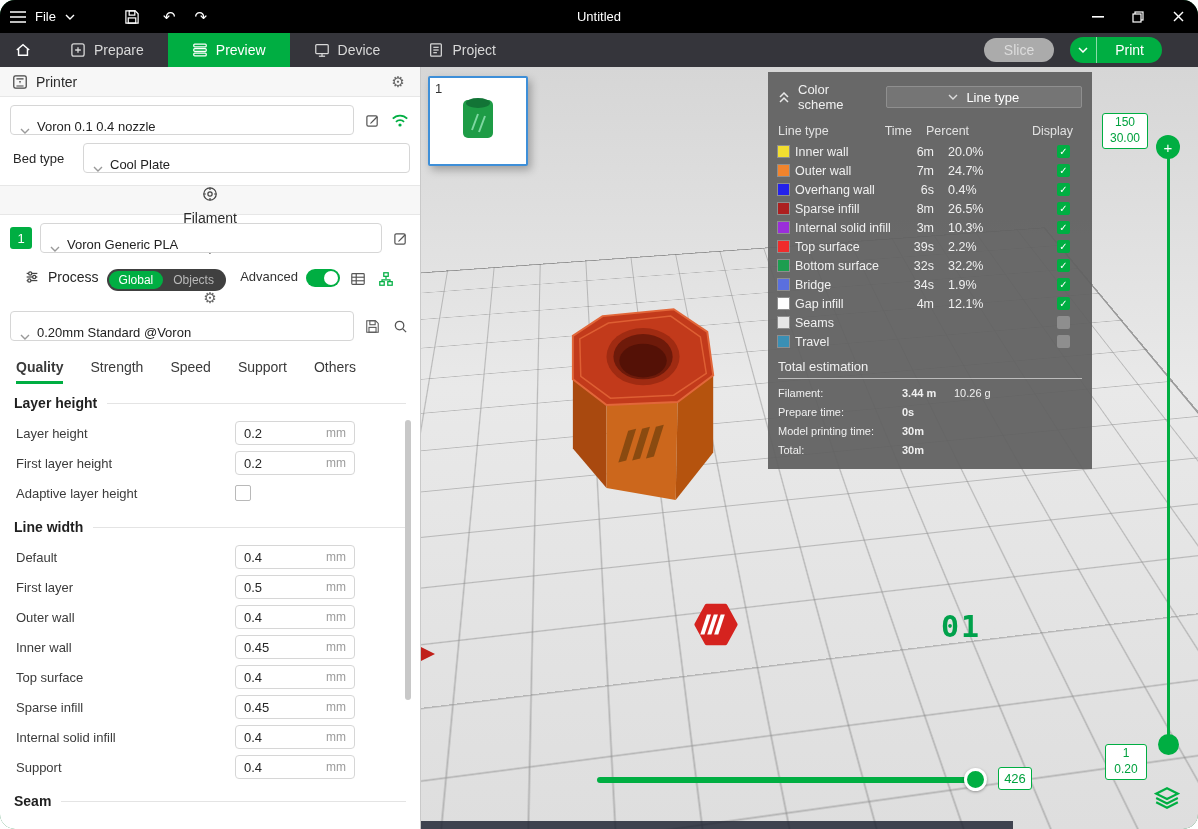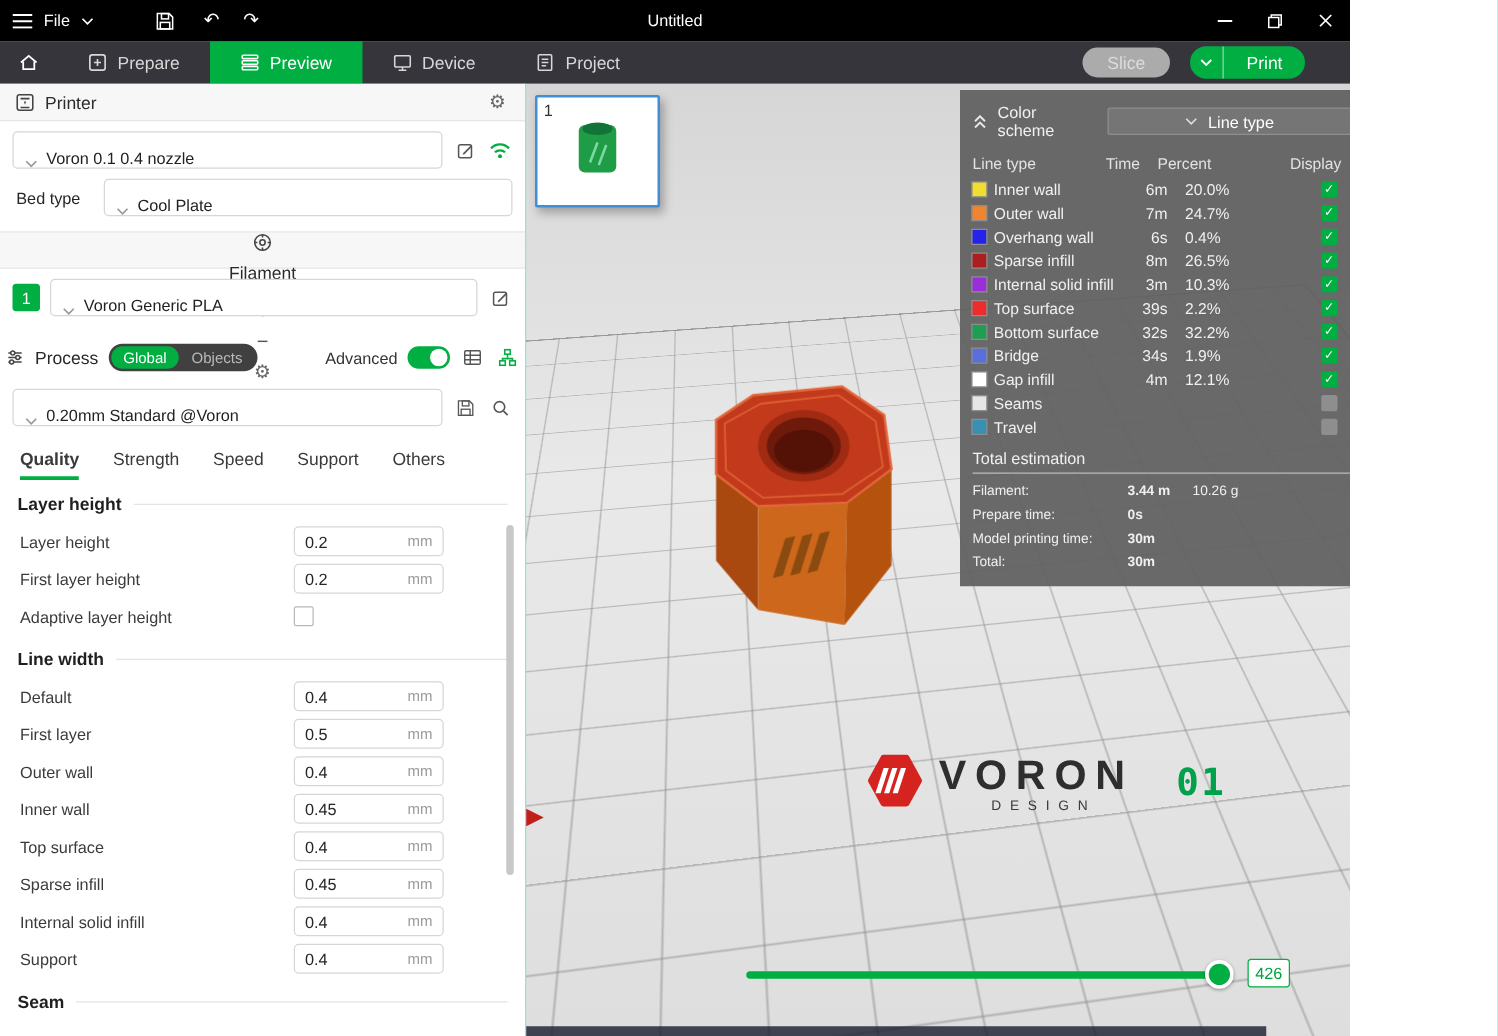--- a/index.html
+++ b/index.html
@@ -1,17 +1,17 @@
 <!DOCTYPE html>
 <html><head>
 <meta charset="utf-8">
 <style>
 *{margin:0;padding:0;box-sizing:border-box;}
 body{font-family:"Liberation Sans",sans-serif;background:#fff;}
-.app{position:relative;width:1080px;height:829px;overflow:hidden;background:#5eead4;font-size:13px;color:#262626;}
+.app{position:relative;width:1198px;height:829px;overflow:hidden;background:#15803d;font-size:13px;color:#262626;border-radius:15px;}
 
 
 .titlebar{position:absolute;top:0;left:0;right:0;height:33px;background:#000;display:flex;align-items:center;color:#fff;}
 .tb-group{display:flex;align-items:center;gap:9px;padding-left:10px;}
 .tb-file{font-size:13px;color:#fff;}
 .tb-title{position:absolute;left:50%;transform:translateX(-50%);font-size:13px;color:#fff;pointer-events:none;}
 .tb-controls{margin-left:auto;display:flex;height:100%;}
 .tb-btn{width:40px;height:100%;display:flex;align-items:center;justify-content:center;color:#fff;}
 .uglyph{font-size:15px;line-height:1;color:#fff;}
 .ml40{margin-left:40px;}.ml14{margin-left:14px;}.ml10{margin-left:10px;}
@@ -30,21 +30,21 @@
 
 .left-panel{position:absolute;top:67px;left:0;bottom:0;width:421px;background:#fff;border-right:1px solid #c9c9c9;overflow:hidden;}
 .sec-header{height:30px;background:#f7f7f7;border-bottom:1px solid #e7e7e7;display:flex;align-items:center;gap:8px;padding:0 12px;font-size:14px;color:#2b2b2b;}
 .sec-header .spacer{flex:1;}
 .sec-gap{margin-top:12px;border-top:1px solid #e7e7e7;flex-direction:column;}
 .icon-btn{display:flex;align-items:center;justify-content:center;width:20px;height:20px;color:#555;}
 .row{display:flex;align-items:center;gap:8px;margin:8px 10px;}
 .combo{flex:1;height:30px;border:1px solid #d6d6d6;border-radius:4px;background:#fff;display:flex;align-items:flex-end;gap:7px;padding:0 9px;font-size:13px;color:#222;}
 .bed-label{font-size:13px;margin-left:3px;width:62px;flex:0 0 62px;}
 .slot-badge{width:22px;height:22px;flex:0 0 22px;background:#00AE42;color:#fff;border-radius:3px;display:flex;align-items:center;justify-content:center;font-size:13px;}
-.process-row{display:flex;align-items:center;gap:8px;padding:0 4px;margin-top:16px;height:34px;}
+.process-row{display:flex;align-items:flex-start;gap:8px;padding:0 24px;margin-top:16px;height:34px;}
 .proc-title{font-size:14px;}
 .scope-pill{display:flex;background:#404040;border-radius:12px;padding:2px;}
 .scope-opt{font-size:12px;padding:2px 10px;border-radius:10px;color:#b9b9b9;}
 .scope-opt.active{background:#00AE42;color:#fff;}
 .adv-label{margin-left:auto;font-size:13px;color:#333;}
 .toggle{width:34px;height:18px;background:#00AE42;border-radius:9px;position:relative;flex:0 0 34px;}
 .toggle::after{content:"";position:absolute;right:2px;top:2px;width:14px;height:14px;border-radius:50%;background:#fff;}
 .ptabs{display:flex;gap:27px;padding:10px 16px 0;font-size:14px;color:#3a3a3a;}
 .ptab{padding-bottom:6px;border-bottom:3px solid transparent;}
 .ptab.active{font-weight:bold;border-bottom-color:#00AE42;}
@@ -512,24 +512,20 @@
 
     <div class="plate-logo">
       <svg width="46" height="43" viewBox="0 0 50 46">
         <path d="M15 3 H35 L46 23 L35 43 H15 L4 23 Z" fill="#D5231F" stroke="#D5231F" stroke-width="5" stroke-linejoin="round"></path>
         <g fill="#fff" transform="skewX(-18) translate(10,0)">
           <rect x="9" y="12" width="4.5" height="22"></rect>
           <rect x="16.5" y="12" width="4.5" height="22"></rect>
           <rect x="24" y="12" width="4.5" height="22"></rect>
         </g>
       </svg>
-      <div>
-        <div class="logo-name">VORON</div>
-        <div class="logo-sub">DESIGN</div>
-      </div>
     </div>
     <div class="plate-mark">01</div>
 
     <div class="legend">
       <div class="legend-head">
         <span>
           <svg width="12" height="11" viewBox="0 0 12 11" fill="none" stroke="#e8e8e8" stroke-width="1.5">
               <polyline points="2,5 6,1 10,5"></polyline>
               <polyline points="2,10 6,6 10,10"></polyline>
             </svg>

